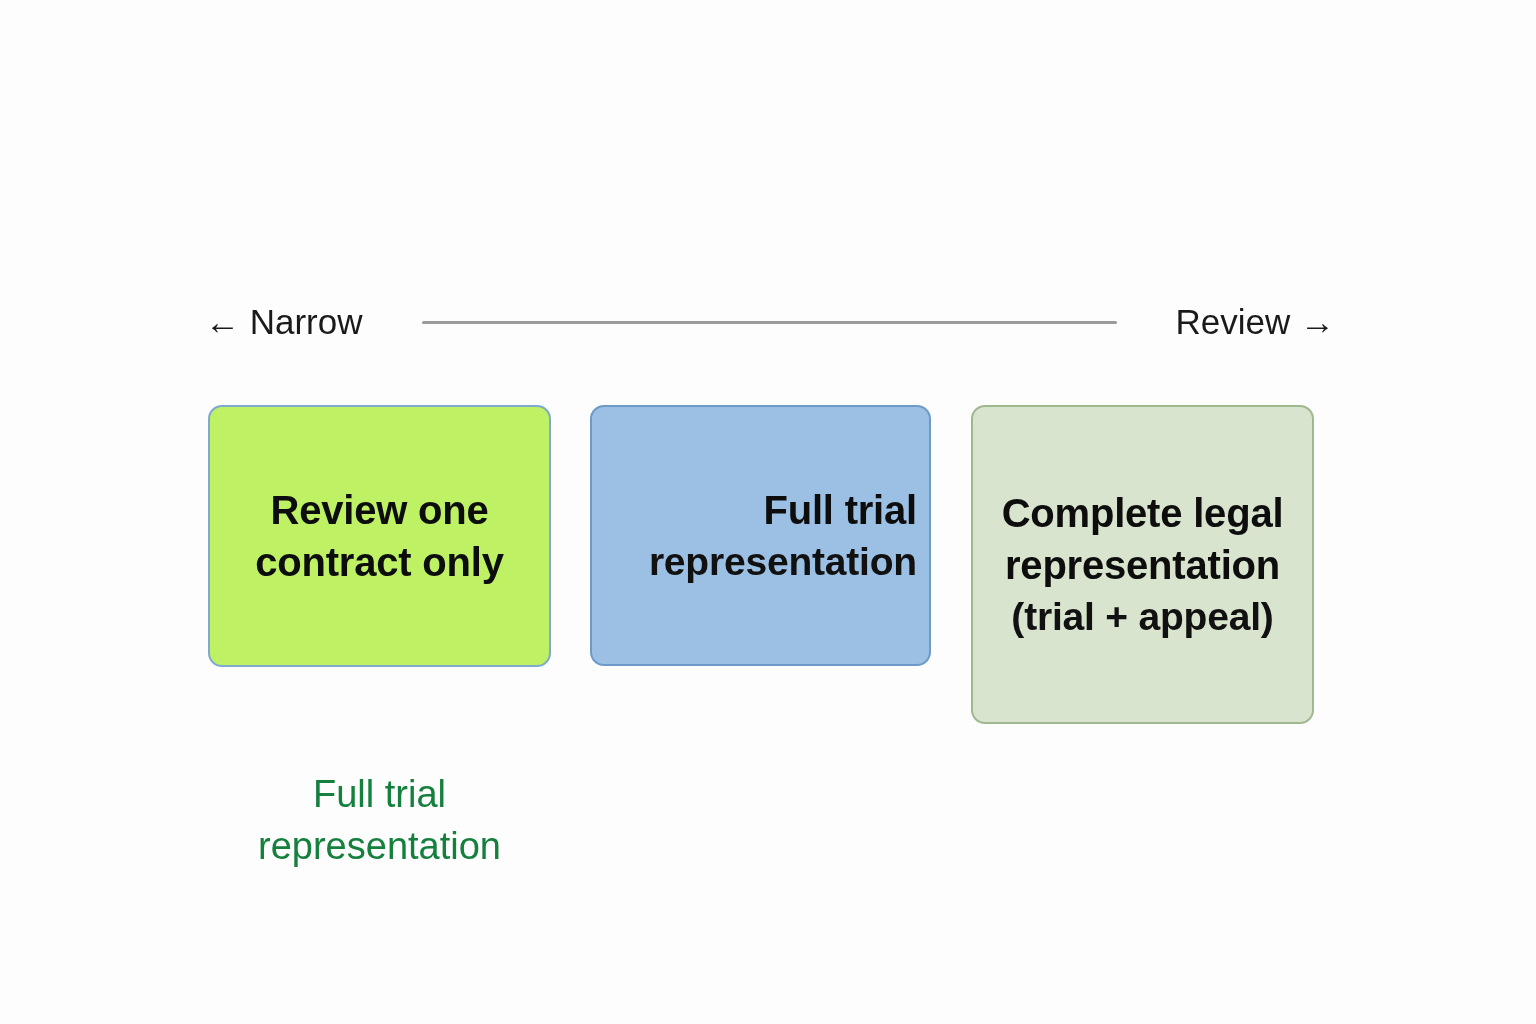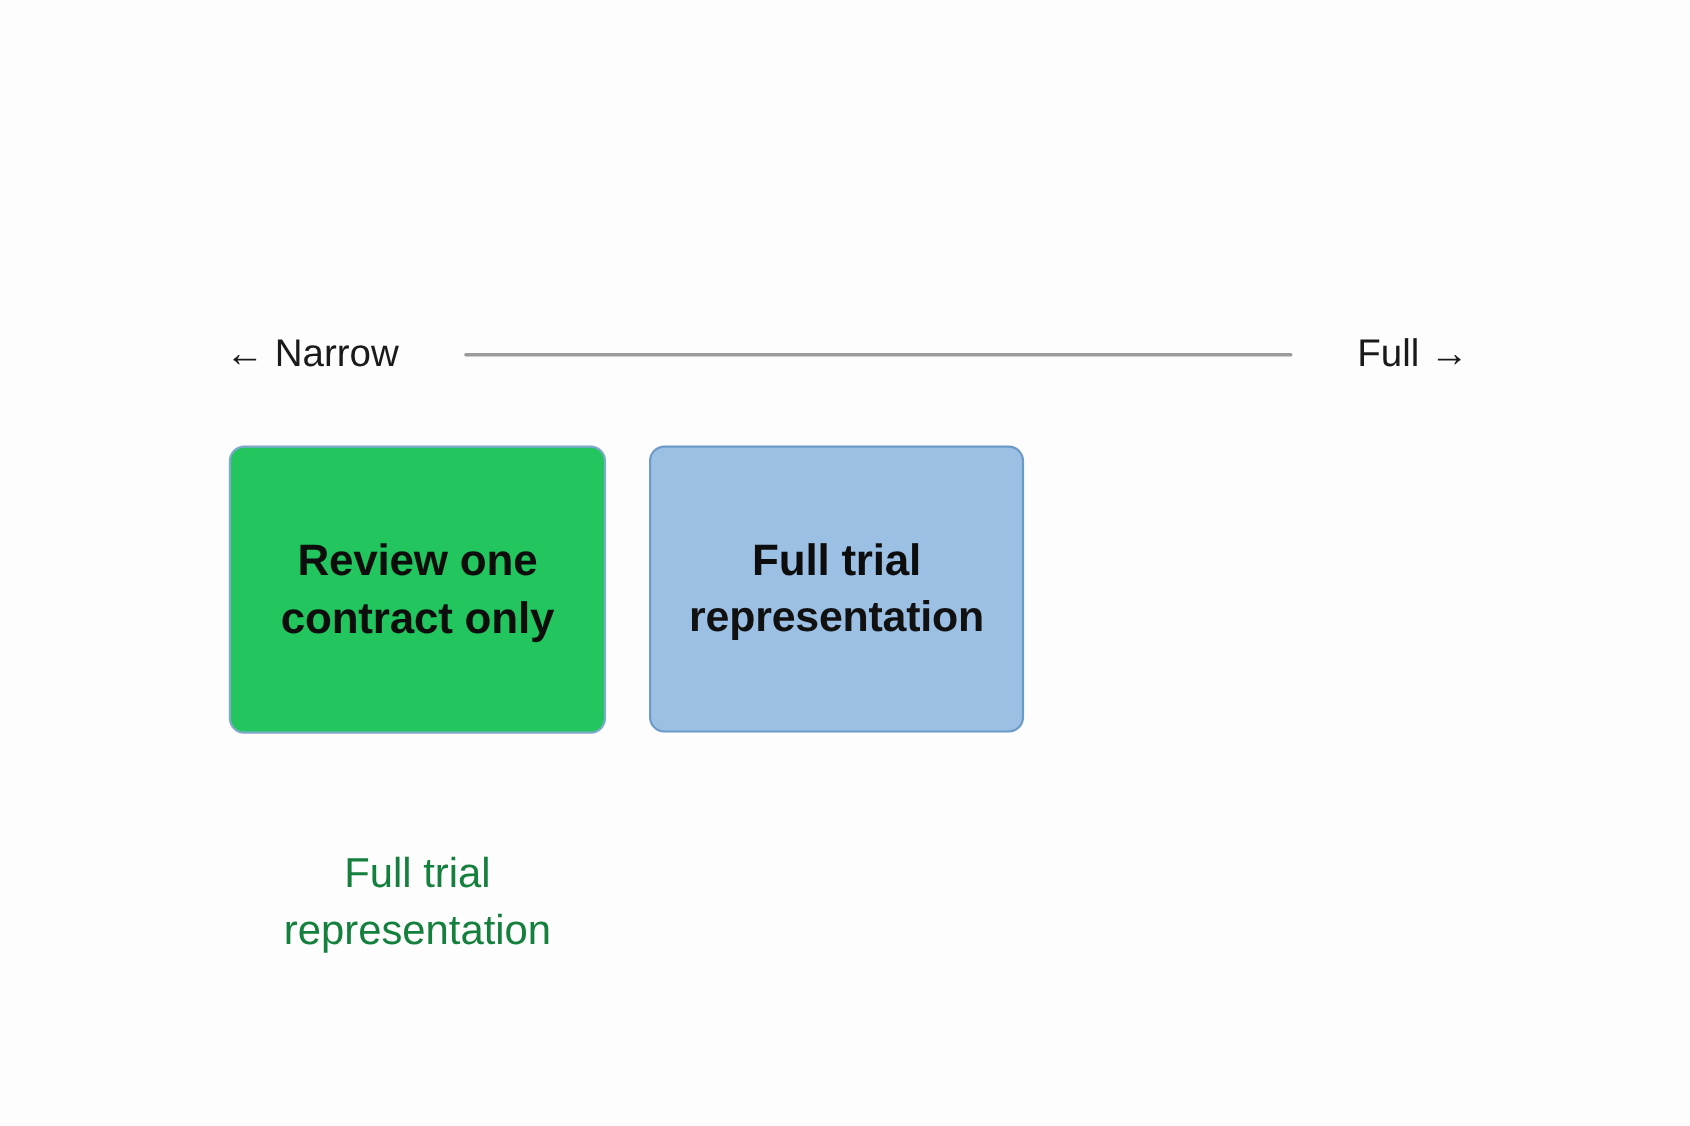--- a/index.html
+++ b/index.html
@@ -99,30 +99,31 @@
     line-height: 52px;
     color: #111111;
     letter-spacing: -0.2px;
   }
 
   #card-0 {
     left: 208px;
     top: 405px;
     width: 343px;
     height: 262px;
-    background: #22c55e;
+    background: #bef264;
     border-color: #7fa9cd;
   }
   #card-1 {
     left: 590px;
     top: 405px;
     width: 341px;
     height: 261px;
     background: #9cc0e4;
     border-color: #6d9ac8;
+    align-items: flex-end;
   }
   #card-2 {
     left: 971px;
     top: 405px;
     width: 343px;
     height: 319px;
     background: #d8e4cd;
     border-color: #9fb890;
   }
 
@@ -141,32 +142,36 @@
 </style>
 </head>
 <body>
 
 <div class="canvas">
 
 
   <div class="spectrum-row">
     <div class="spectrum-label">← Narrow</div>
     <div class="spectrum-line"></div>
-    <div class="spectrum-label">Full →</div>
+    <div class="spectrum-label">Review →</div>
   </div>
 
   <div class="cards">
 
     <div class="card" id="card-0">
       <div class="line-strong">Review one contract only</div>
     </div>
 
     <div class="card" id="card-1">
       <div class="line-strong">Full trial</div>
       <div class="line-regular">representation</div>
     </div>
 
+    <div class="card" id="card-2">
+      <div class="line-strong">Complete legal representation</div>
+      <div class="line-regular">(trial + appeal)</div>
+    </div>
 
   </div>
 
   <div class="bottom-caption">Full trial representation</div>
 
 </div>
 
 </body></html>

